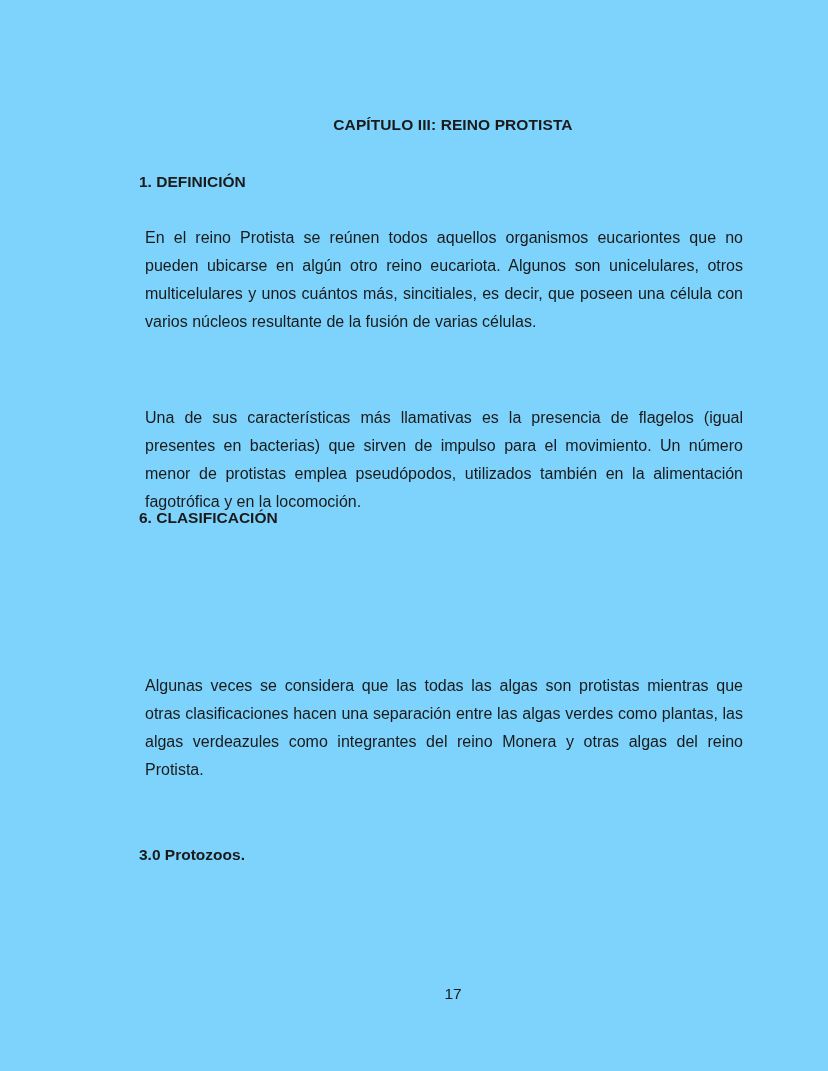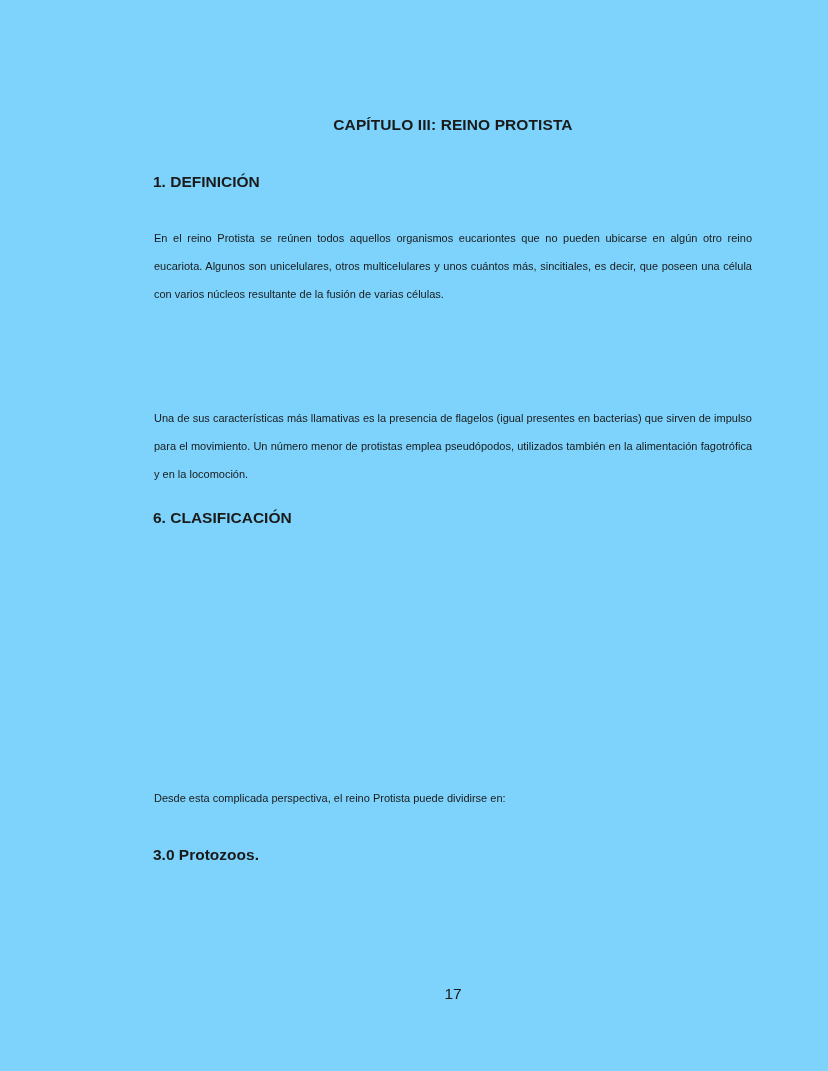--- a/index.html
+++ b/index.html
@@ -27,29 +27,29 @@
     top: 116px;
     left: 0;
     width: 906px;
     text-align: center;
     font-weight: bold;
     font-size: 15.5px;
     letter-spacing: 0.1px;
   }
   .heading {
     position: absolute;
-    left: 153px;
+    left: 139px;
     font-weight: bold;
     font-size: 15.5px;
   }
   .para {
     position: absolute;
-    left: 154px;
+    left: 145px;
     width: 598px;
-    font-size: 11px;
+    font-size: 16px;
     line-height: 28px;
     text-align: justify;
     text-align-last: left;
   }
   .para.last-justify {
     text-align-last: justify;
   }
   .page-number {
     position: absolute;
     top: 985px;
@@ -68,21 +68,21 @@
 
   <div class="heading" style="top:173px;">1. DEFINICIÓN</div>
 
   <div class="para" style="top:224px;">En el reino Protista se reúnen todos aquellos organismos eucariontes que no pueden ubicarse en algún otro reino eucariota. Algunos son unicelulares, otros multicelulares y unos cuántos más, sincitiales, es decir, que poseen una célula con varios núcleos resultante de la fusión de varias células.</div>
 
   <div class="para" style="top:364px;margin-top:40px;">Una de sus características más llamativas es la presencia de flagelos (igual presentes en bacterias) que sirven de impulso para el movimiento.  Un número menor de protistas emplea pseudópodos, utilizados también en la alimentación fagotrófica y en la locomoción.</div>
 
   <div class="heading" style="top:509px;">6. CLASIFICACIÓN</div>
 
 
+  <div class="para" style="top:672px;">Algunas veces se considera que las todas las algas son protistas mientras que otras clasificaciones hacen una separación entre las algas verdes como plantas, las algas verdeazules como integrantes del reino Monera y otras algas del reino Protista.</div>
 
-  <div class="para" style="top:784px;">Desde esta complicada perspectiva, el reino Protista puede dividirse en:</div>
 
   <div class="heading" style="top:846px;">3.0 Protozoos.</div>
 
 
   <div class="page-number">17</div>
 
 </div>
 
 </body></html>

